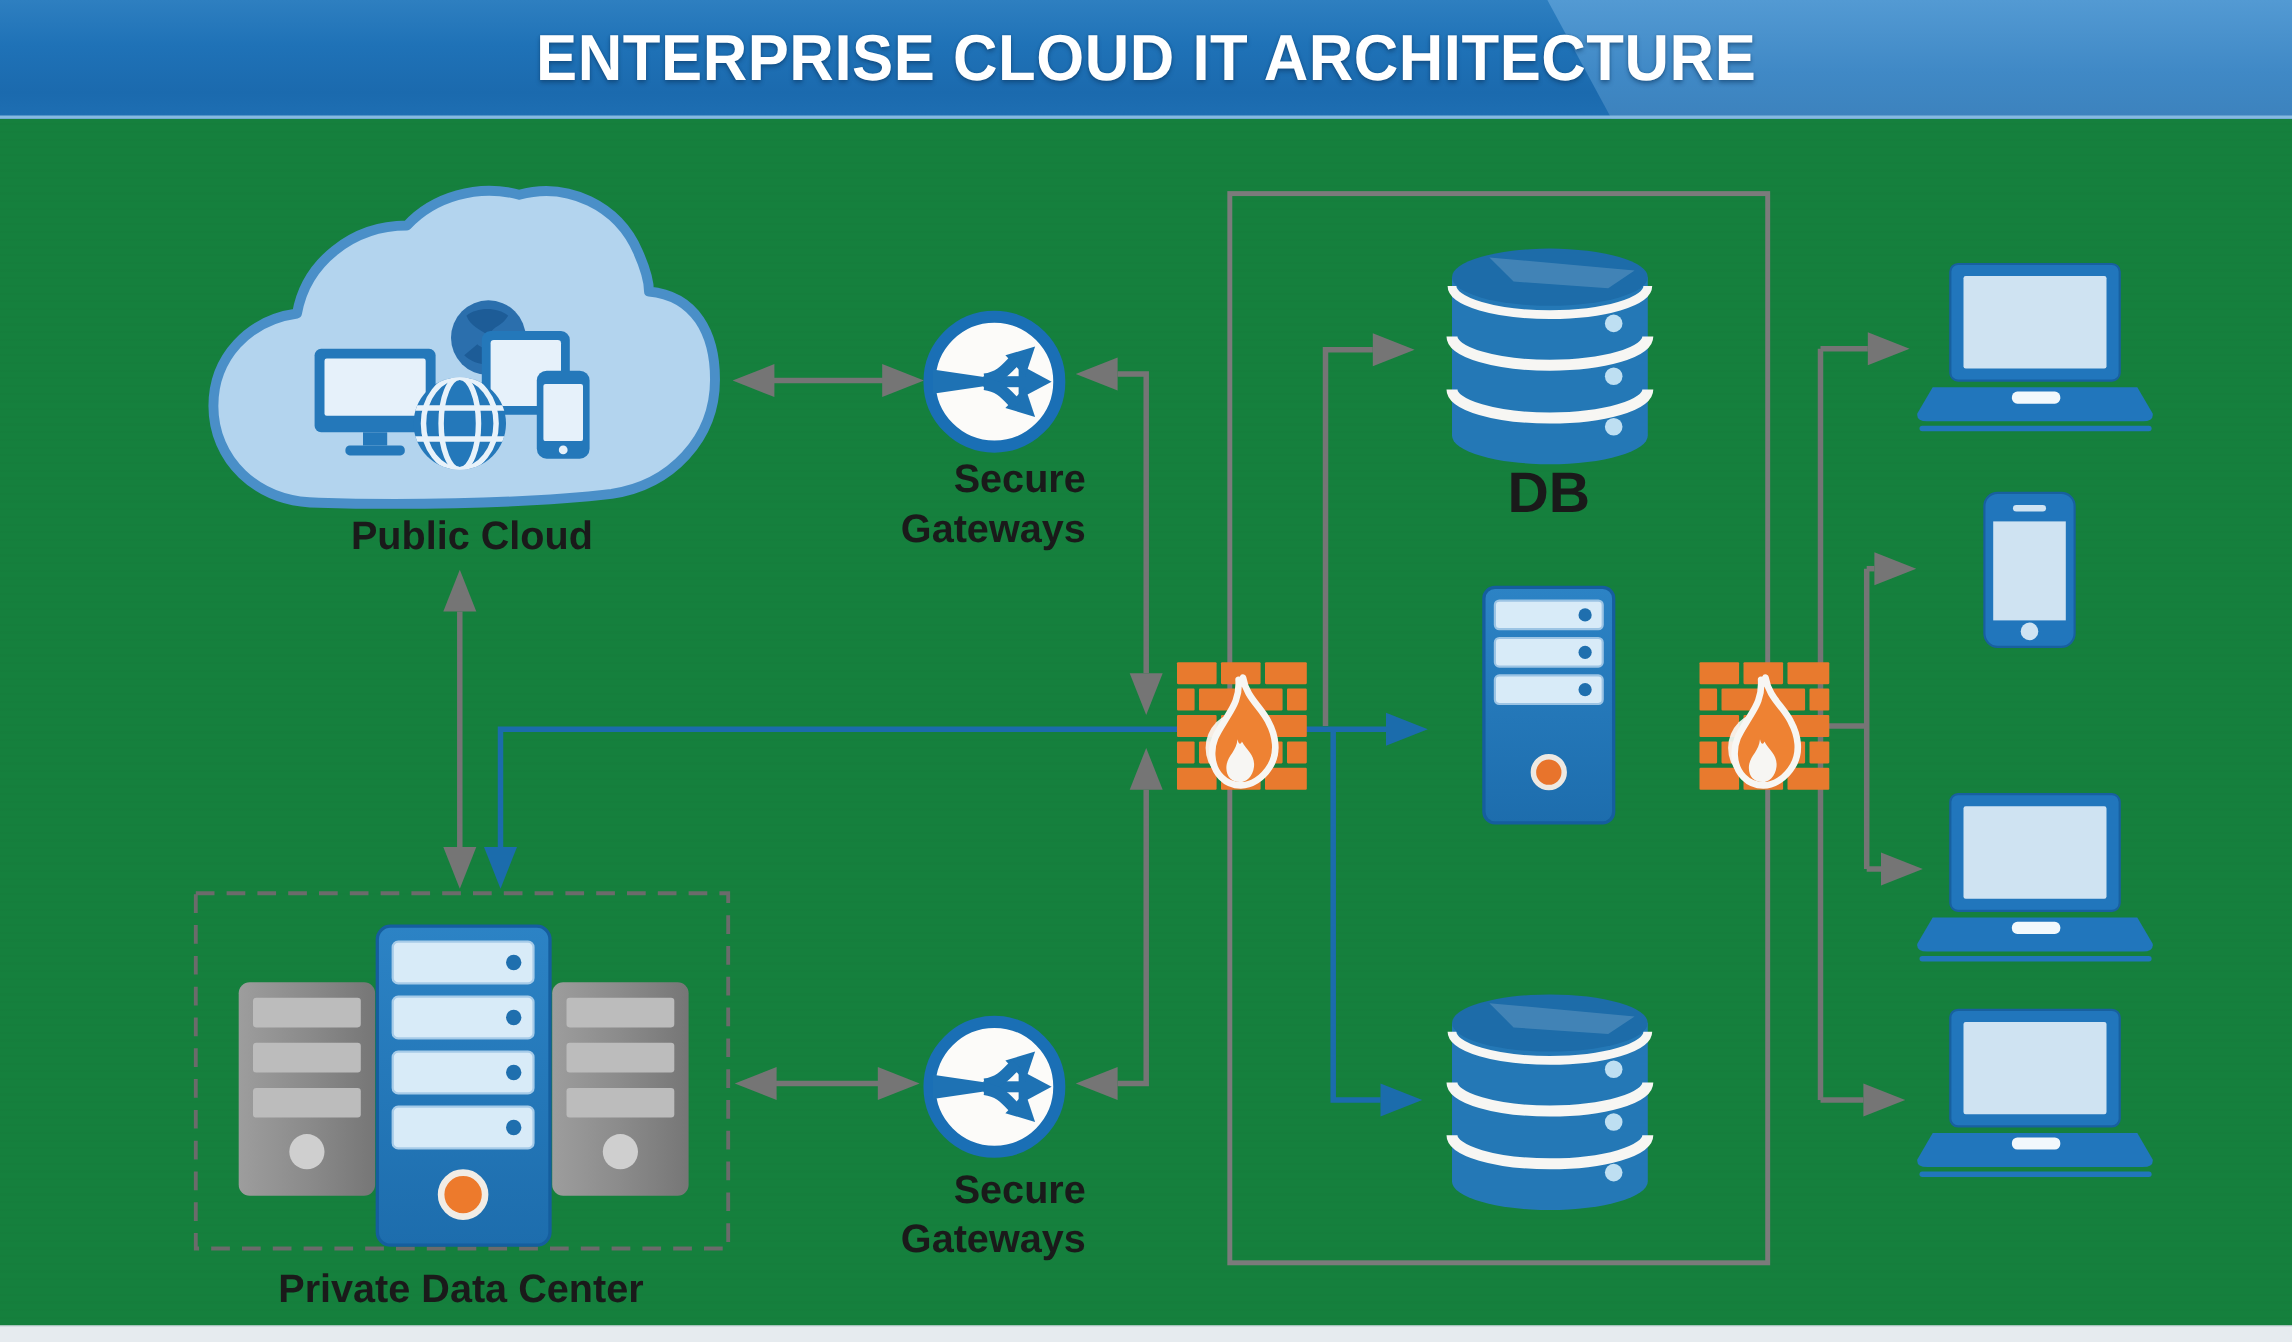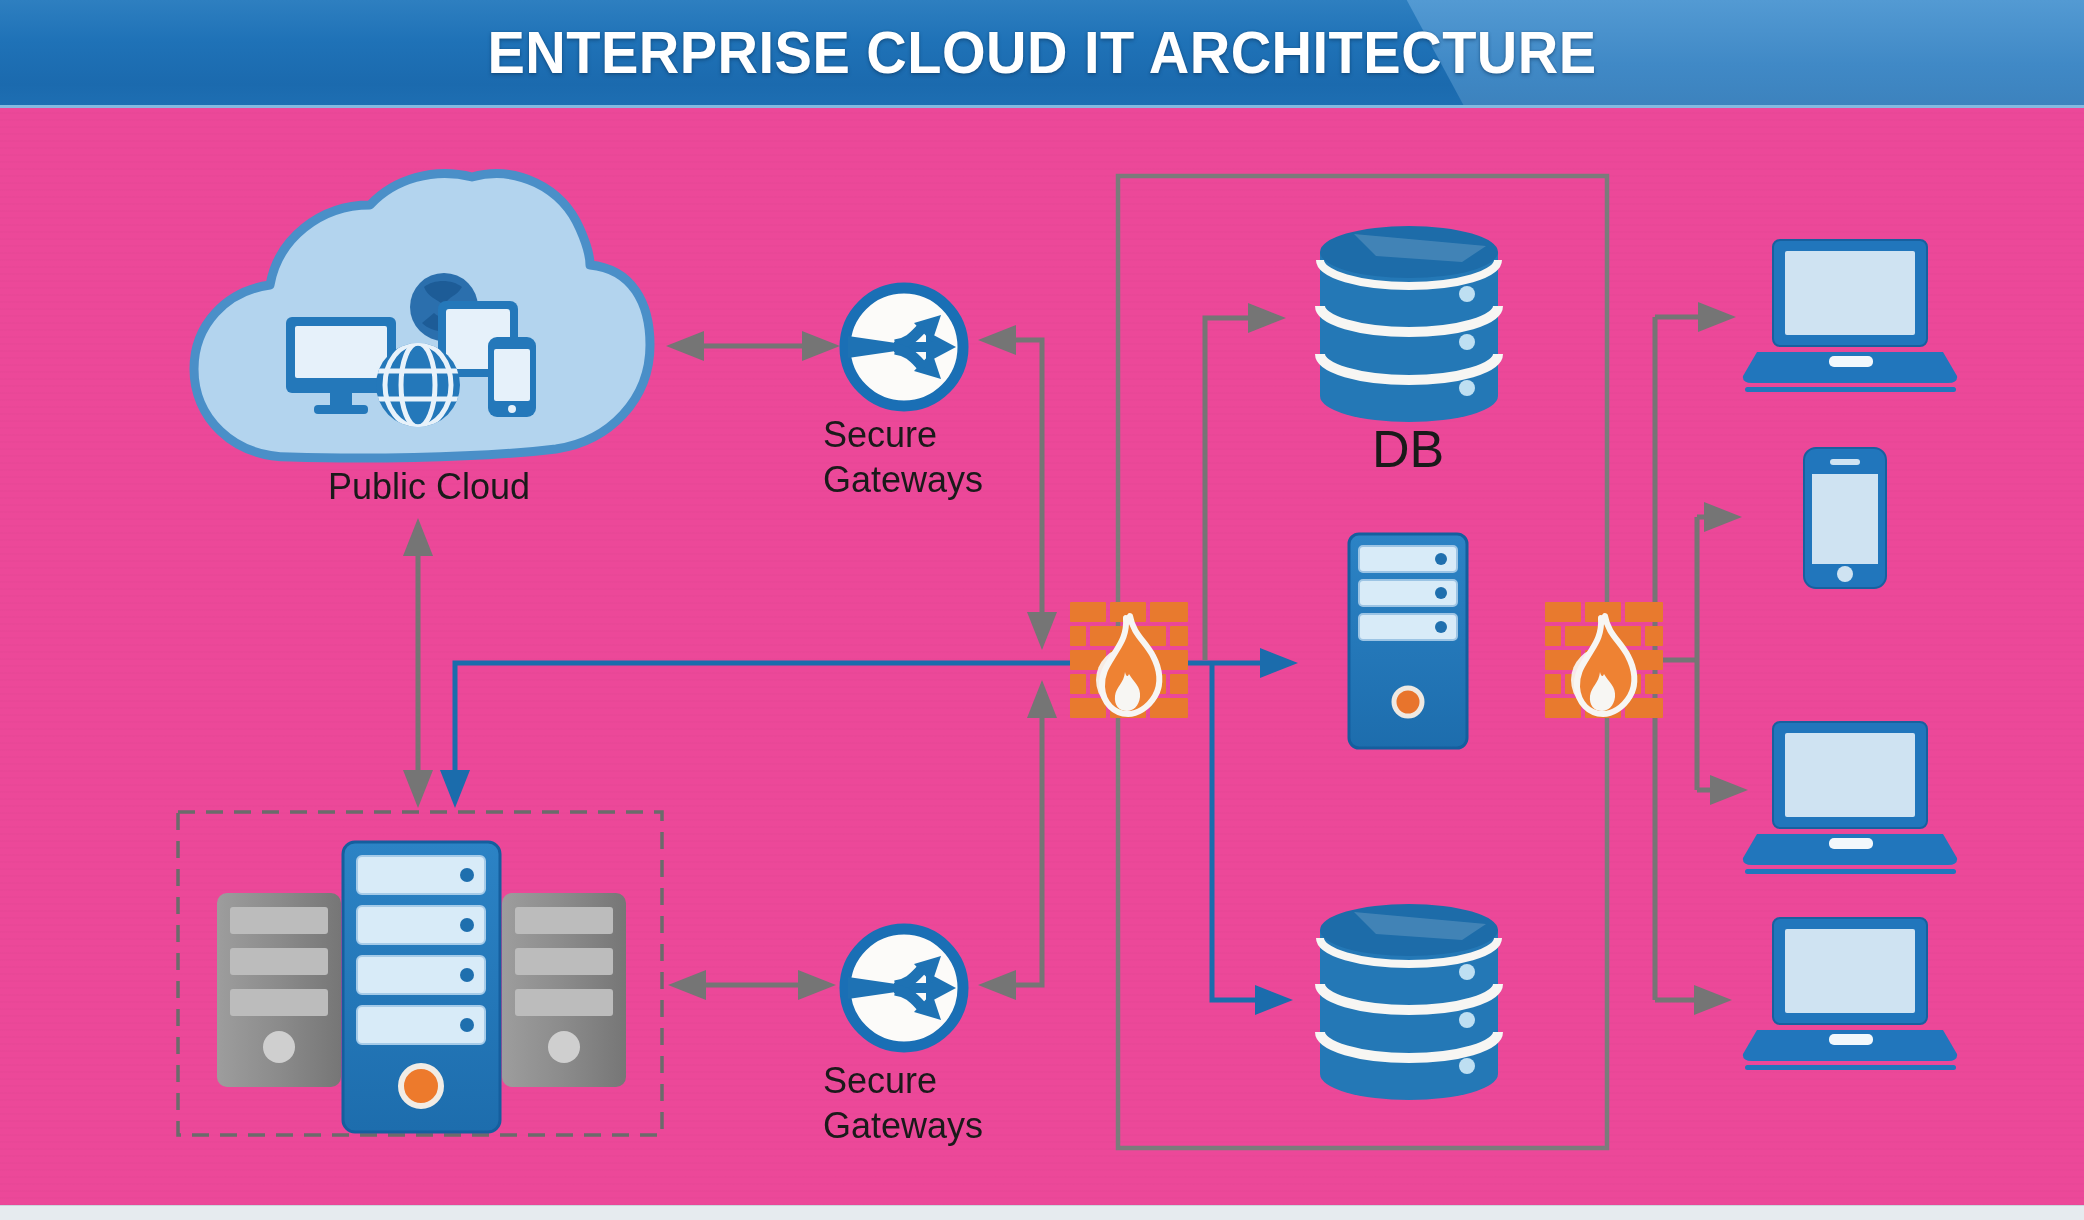--- a/index.html
+++ b/index.html
@@ -1,18 +1,18 @@
 <!DOCTYPE html>
 <html><head>
 <meta charset="utf-8">
 <style>
   html,body{margin:0;padding:0;background:#e8e8e8;}
   #stage{
     position:relative;width:2084px;height:1220px;overflow:hidden;
-    background:#ec4899;
+    background:#15803d;
     font-family:"Liberation Sans", sans-serif;
   }
   #stage::before{
     content:"";position:absolute;inset:0;pointer-events:none;
     background:repeating-linear-gradient(180deg, rgba(0,0,0,0.012) 0 2px, transparent 2px 7px);
   }
   .banner{
     position:absolute;left:0;top:0;width:2084px;height:108px;
     background:linear-gradient(180deg,#2e7fc0 0%,#1f72b7 38%,#1b6aae 78%,#1e6fb3 100%);
   }
@@ -24,22 +24,22 @@
   .banner .banner-edge{
     position:absolute;left:0;right:0;bottom:0;height:3px;background:#85b9e0;
   }
   .title{
     position:absolute;left:50%;top:53px;transform:translate(-50%,-50%) scaleX(0.95);
     color:#ffffff;font-size:59px;font-weight:bold;letter-spacing:0.5px;white-space:nowrap;
     text-shadow:0 2px 4px rgba(10,50,90,0.45), 0 0 2px rgba(10,50,90,0.35);
   }
   .lbl{
     position:absolute;transform:translate(-50%,-50%);
-    color:#1a1a1a;font-size:36px;font-weight:400;line-height:1.24;
-    text-align:left;white-space:pre-line;
+    color:#1a1a1a;font-size:36px;font-weight:700;line-height:1.24;
+    text-align:right;white-space:pre-line;
   }
   .lbl.db{font-size:52px;}
   .bottom-strip{
     position:absolute;left:0;bottom:0;width:2084px;height:14px;
     background:#e6ebef;border-top:1px solid #ccd5dc;
   }
   svg{position:absolute;left:0;top:0;}
   .gline{stroke:#757575;stroke-width:5;fill:none;}
   .gfill{fill:#757575;stroke:none;}
   .bline{stroke:#1b6cac;stroke-width:5;fill:none;}
@@ -324,15 +324,16 @@
       <use href="#laptop-sym"></use>
     </g>
   </svg>
 
   <div class="lbl" style="left:429px;top:487px;">Public Cloud</div>
   <div class="lbl" style="left:903px;top:458px;">Secure
 Gateways</div>
   <div class="lbl" style="left:903px;top:1104px;">Secure
 Gateways</div>
   <div class="lbl db" style="left:1408px;top:449px;">DB</div>
+  <div class="lbl" style="left:419px;top:1172px;">Private Data Center</div>
 
   <div class="bottom-strip"></div>
 </div>
 
 </body></html>

